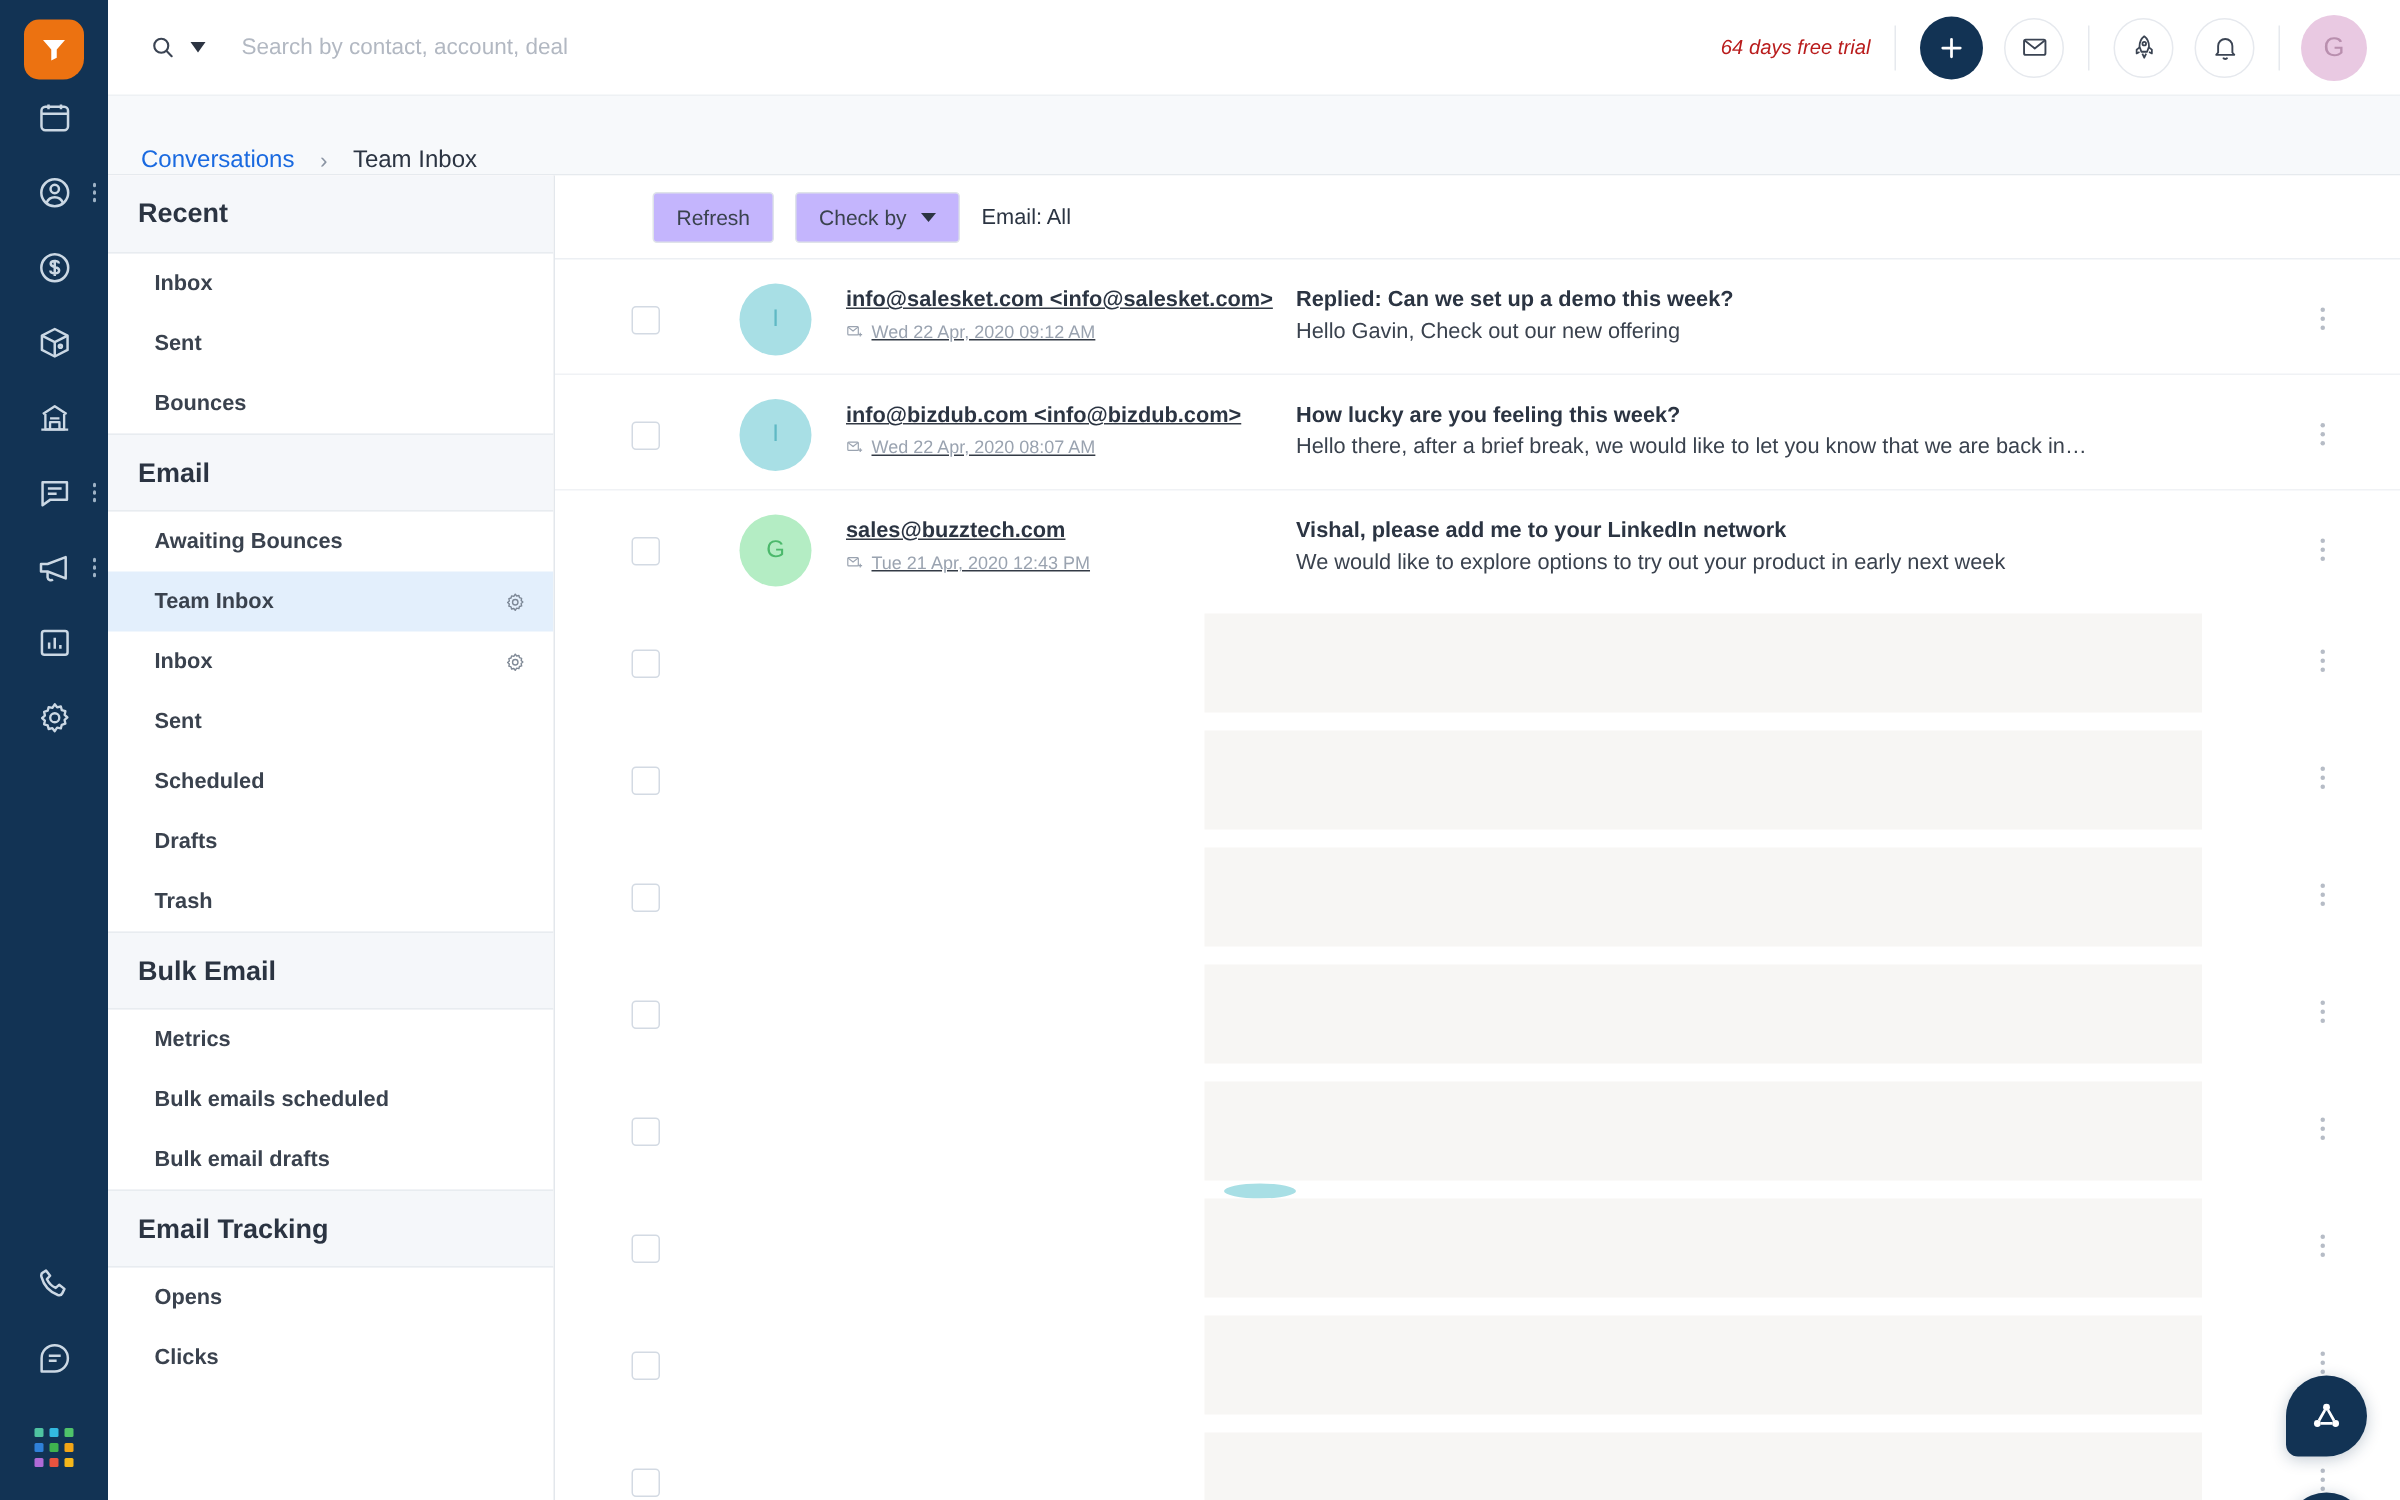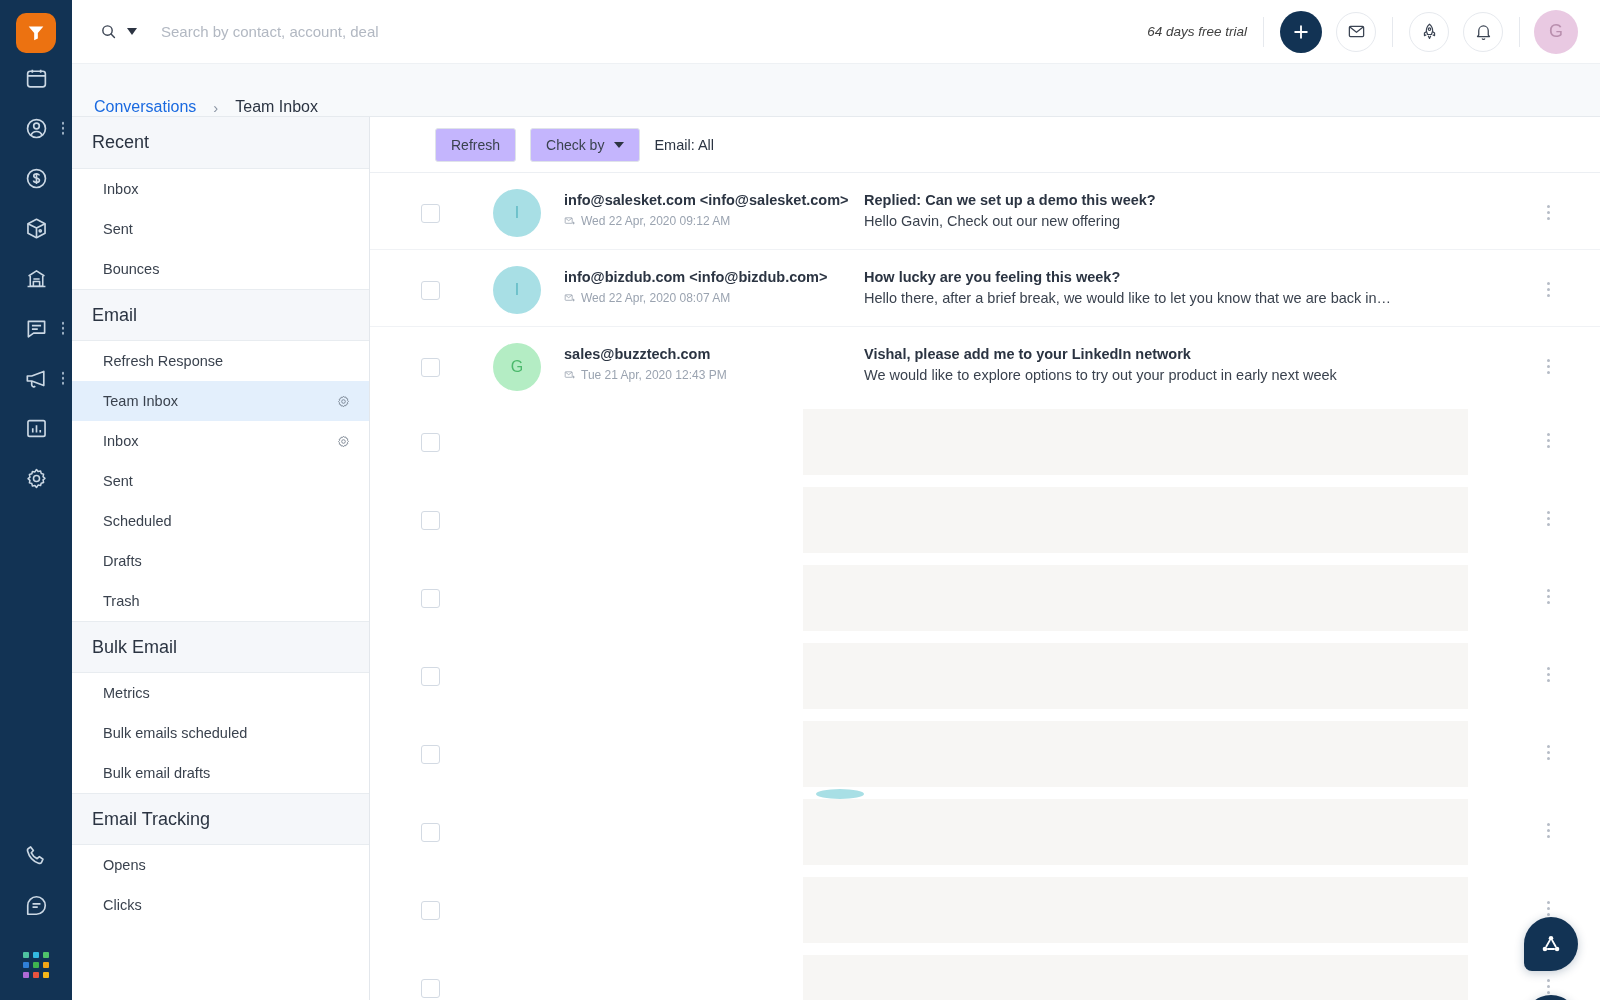--- a/index.html
+++ b/index.html
@@ -63,21 +63,21 @@
     margin-left: 10px; width: 0; height: 0;
     border-left: 5.5px solid transparent; border-right: 5.5px solid transparent;
     border-top: 7px solid #2c3442;
   }
   .search-input {
     margin-left: 24px; border: none; outline: none;
     font-size: 15px; color: #333a45; width: 560px;
     font-family: "Liberation Sans", sans-serif; background: transparent;
   }
   .search-input::placeholder { color: #b2b8c2; }
-  .trial { font-size: 13.5px; font-style: italic; color: #404040; white-space: nowrap; }
+  .trial { font-size: 13.5px; font-style: italic; color: #b91c1c; white-space: nowrap; }
   .vdiv { width: 1px; height: 30px; background: #e6e9ee; margin: 0 16px; }
   .btn-add {
     width: 42px; height: 42px; border-radius: 50%; background: #123354;
     display: flex; align-items: center; justify-content: center; cursor: pointer;
   }
   .btn-add svg { width: 20px; height: 20px; }
   .btn-circ {
     width: 40px; height: 40px; border-radius: 50%; background: #fff;
     border: 1px solid #e6e9ee; margin-left: 14px;
     display: flex; align-items: center; justify-content: center; cursor: pointer;
@@ -103,20 +103,21 @@
 
   
   .body { flex: 1 1 auto; display: flex; min-height: 0; }
 
   
   .side {
     width: 298px; flex: 0 0 298px;
     background: #ffffff;
     border-right: 1px solid #e3e7ec;
     overflow: hidden;
+    font-weight: bold;
   }
   .side-head {
     height: 52px; display: flex; align-items: center;
     padding-left: 20px; font-size: 18px; color: #2b3442;
     background: #f5f7fa;
     border-top: 1px solid #e8ecf0; border-bottom: 1px solid #e8ecf0;
   }
   .side-head:first-child { border-top: none; }
   .side-item {
     height: 40px; display: flex; align-items: center;
@@ -152,21 +153,21 @@
   .cb {
     width: 19px; height: 19px; border: 1px solid #d3dae3; border-radius: 3px;
     background: #fff; flex: 0 0 19px; margin-left: 51px; margin-top: 19px; cursor: pointer;
   }
   .av {
     width: 48px; height: 48px; border-radius: 50%;
     margin-left: 53px; flex: 0 0 48px;
     display: flex; align-items: center; justify-content: center;
     font-size: 16px; margin-top: 4px;
   }
-  .who { margin-left: 23px; width: 300px; flex: 0 0 300px; padding-top: 7px; }
+  .who { margin-left: 23px; width: 300px; flex: 0 0 300px; padding-top: 7px; text-decoration: underline; }
   .who-addr { font-size: 14.5px; font-weight: bold; color: #2b3442; white-space: nowrap; }
   .who-date { font-size: 12px; color: #9aa3b0; margin-top: 6px; display: flex; align-items: center; gap: 5px; }
   .who-date svg { width: 12px; height: 12px; flex: 0 0 12px; }
   .msg { padding-top: 7px; flex: 1 1 auto; min-width: 0; padding-right: 60px; }
   .msg-sub { font-size: 14.5px; font-weight: bold; color: #2b3442; }
   .msg-pre { font-size: 14.5px; color: #3a424e; margin-top: 5px; white-space: nowrap; overflow: hidden; text-overflow: ellipsis; }
   .kebab {
     position: absolute; right: 50px; top: 32px;
     display: flex; flex-direction: column; gap: 3px; cursor: pointer;
   }
@@ -373,21 +374,21 @@
             <span>Inbox</span>
           </div>
           <div class="side-item">
             <span>Sent</span>
           </div>
           <div class="side-item">
             <span>Bounces</span>
           </div>
           <div class="side-head">Email</div>
           <div class="side-item">
-            <span>Refresh Response</span>
+            <span>Awaiting Bounces</span>
           </div>
           <div class="side-item active">
             <span>Team Inbox</span>
             <svg class="gear" viewBox="0 0 24 24" fill="none" stroke="currentColor" stroke-width="1.5" stroke-linejoin="round">
               <circle cx="12" cy="12" r="2.9"></circle>
               <path d="M12 3.4l1.5 1.9 2.4-.5.6 2.3 2.3.7-.5 2.4 1.8 1.6-1.8 1.6.5 2.4-2.3.7-.6 2.3-2.4-.5L12 20.6l-1.5-1.9-2.4.5-.6-2.3-2.3-.7.5-2.4L3.9 12.2l1.8-1.6-.5-2.4 2.3-.7.6-2.3 2.4.5z"></path>
             </svg>
           </div>
           <div class="side-item">
             <span>Inbox</span>

